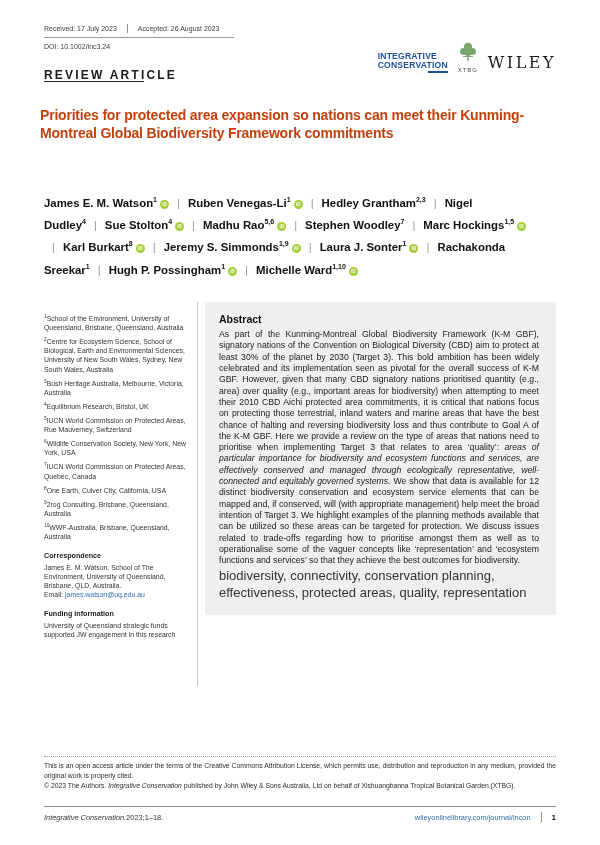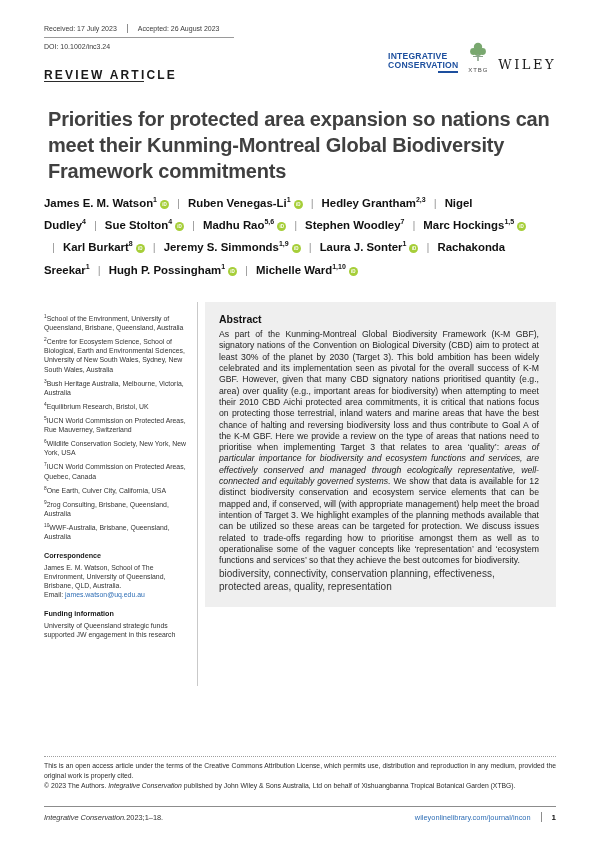--- a/index.html
+++ b/index.html
@@ -14,28 +14,28 @@
   .doi { position:absolute; left:44px; top:43px; font-size:7px; color:#3a3a3a; }
 
   
   .logo-group { position:absolute; right:44px; top:42px; display:flex; align-items:flex-end; gap:9px; }
   .ic-logo { text-align:left; line-height:1.05; padding-bottom:2px; }
   .ic-logo .l1, .ic-logo .l2 { font-size:8.6px; font-weight:bold; letter-spacing:0.2px; color:#1d4f9e; display:block; }
   .ic-bar { display:block; margin-left:auto; margin-top:1px; width:20px; height:2px; background:#1d4f9e; }
   .xtbg { text-align:center; line-height:1; padding-bottom:2px; }
   .xtbg svg { display:block; margin:0 auto 1px auto; }
   .xtbg .xtbg-label { font-size:6px; letter-spacing:1px; color:#4c4c4c; }
-  .wiley { font-family:"DejaVu Serif", serif; font-size:13px; letter-spacing:2.5px; color:#1c1c1c; padding-bottom:3px; }
+  .wiley { font-family:"DejaVu Serif", serif; font-size:16px; letter-spacing:2.5px; color:#1c1c1c; padding-bottom:3px; }
 
   
   .article-type { position:absolute; left:44px; top:68px; font-size:12px; font-weight:bold; letter-spacing:2.2px; color:#1a1a1a; }
   .article-type-rule { position:absolute; left:44px; top:81px; width:100px; height:1px; background:#2b2b2b; }
 
   
-  .title { position:absolute; left:48px; top:106px; width:518px; font-size:20px; font-weight:bold; line-height:1.3; color:#404040; letter-spacing:-0.2px; }
+  .title { position:absolute; left:40px; top:106px; width:518px; font-size:14px; font-weight:bold; line-height:1.3; color:#c2410c; letter-spacing:-0.2px; }
 
   
   .authors { position:absolute; left:44px; top:192px; width:500px; font-size:11.4px; font-weight:bold; line-height:1.95; color:#111; }
   .authors sup { font-size:7px; vertical-align:super; line-height:0; }
   .orcid { display:inline-block; width:9px; height:9px; border-radius:50%; background:#a6ce39; color:#fff; font-size:4.5px; font-weight:bold; text-align:center; line-height:9px; margin-left:3px; vertical-align:1px; }
   .a-sep { color:#9b9b9b; font-weight:normal; margin:0 8px; }
 
   
   .left-col { position:absolute; left:44px; top:314px; width:148px; font-size:6.9px; line-height:1.32; color:#333; }
   .left-col sup { font-size:4.8px; vertical-align:super; line-height:0; }
@@ -45,21 +45,21 @@
   .email-line a, .email-link { color:#2f6eb5; text-decoration:none; }
 
   .col-vline { position:absolute; left:197px; top:302px; width:1px; height:384px; background:#c9c9c9; }
 
   
   .abstract-box { position:absolute; left:205px; top:302px; width:351px; background:#efefef; padding:11px 17px 13px 14px; }
   .abstract-heading { font-size:10.5px; font-weight:bold; color:#111; margin-bottom:4px; }
   .abstract-body { font-size:8.7px; line-height:1.3; text-align:justify; color:#222; }
   .abstract-body .it { font-style:italic; }
   .kw-heading { font-size:7.3px; font-weight:bold; letter-spacing:1.6px; color:#1a1a1a; margin-top:11px; margin-bottom:3px; }
-  .kw-text { font-size:10px; line-height:1.35; color:#333; }
+  .kw-text { font-size:13px; line-height:1.35; color:#333; }
 
   
   .footer-dotted { position:absolute; left:44px; top:756px; width:512px; border-top:1px dotted #9f9f9f; }
   .footer-text { position:absolute; left:44px; top:761px; width:512px; font-size:6.8px; line-height:1.5; text-align:justify; color:#2c2c2c; }
   .footer-text .it { font-style:italic; }
   .footer-rule { position:absolute; left:44px; top:806px; width:512px; height:1px; background:#8c8c8c; }
   .bottom-row { position:absolute; left:44px; top:812px; width:512px; display:flex; align-items:center; font-size:7.4px; color:#333; }
   .cite { font-style:italic; }
   .cite-rest { font-style:normal; }
   .bottom-spacer { flex:1; }

